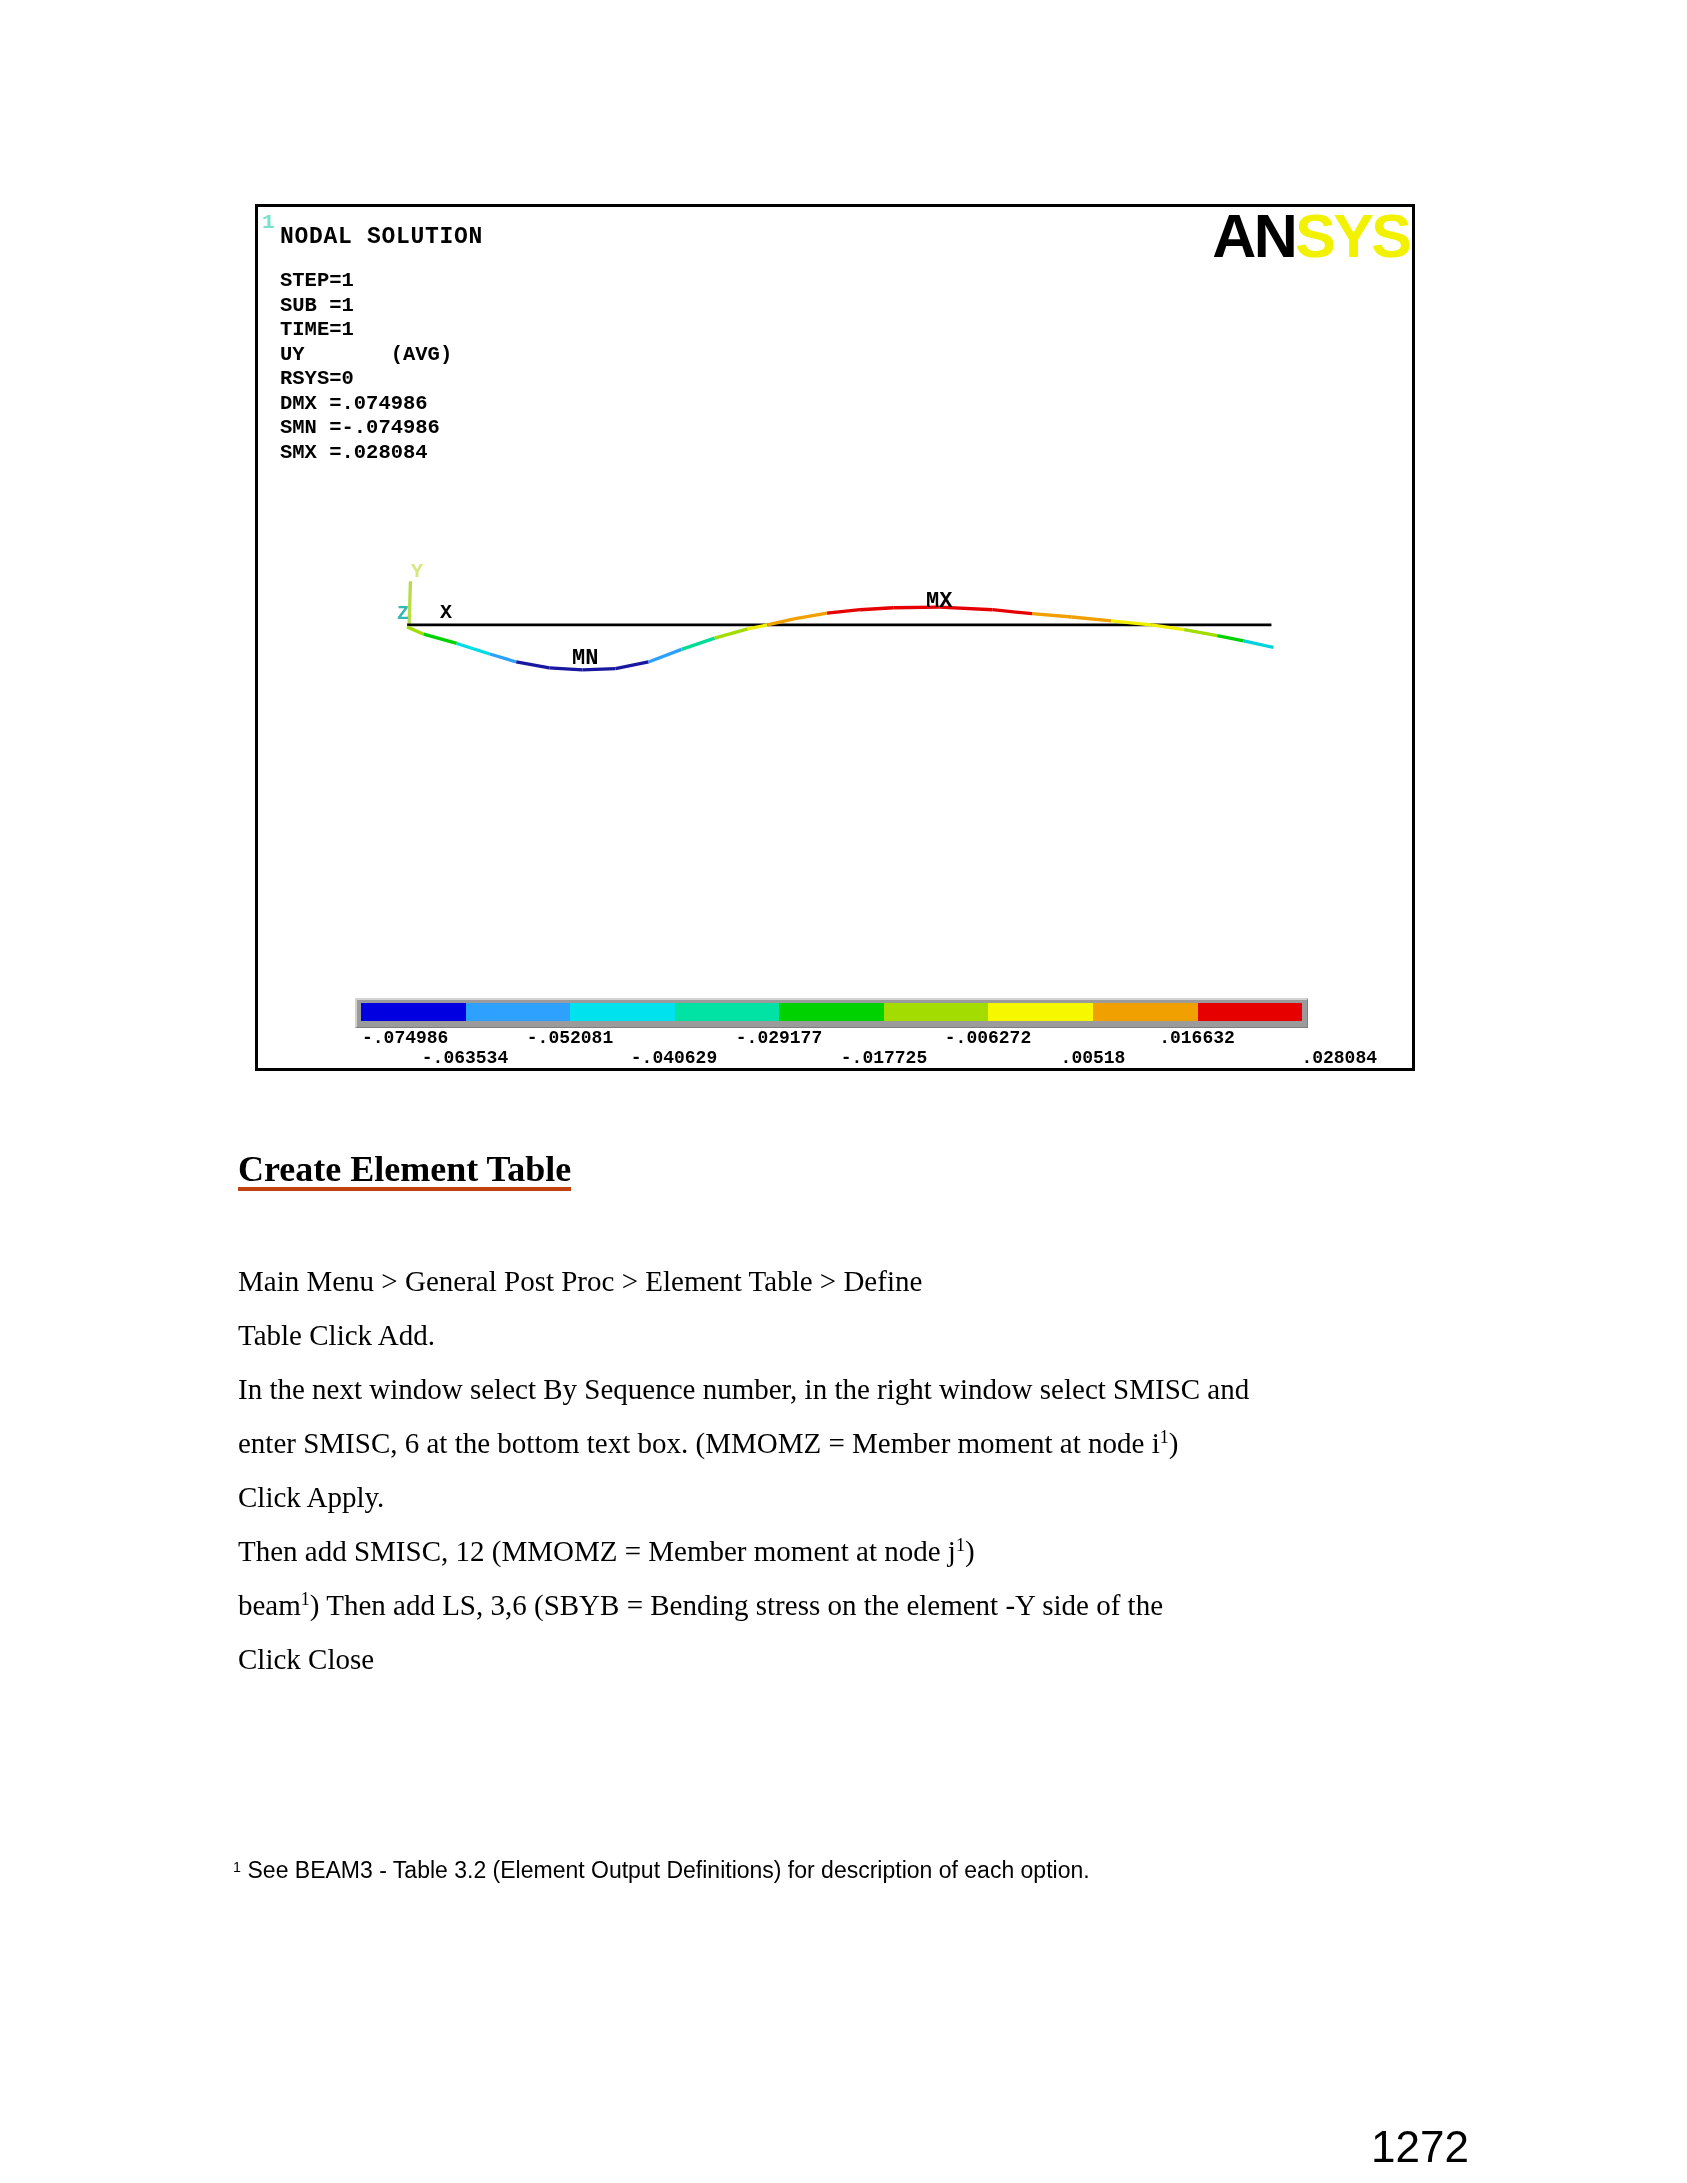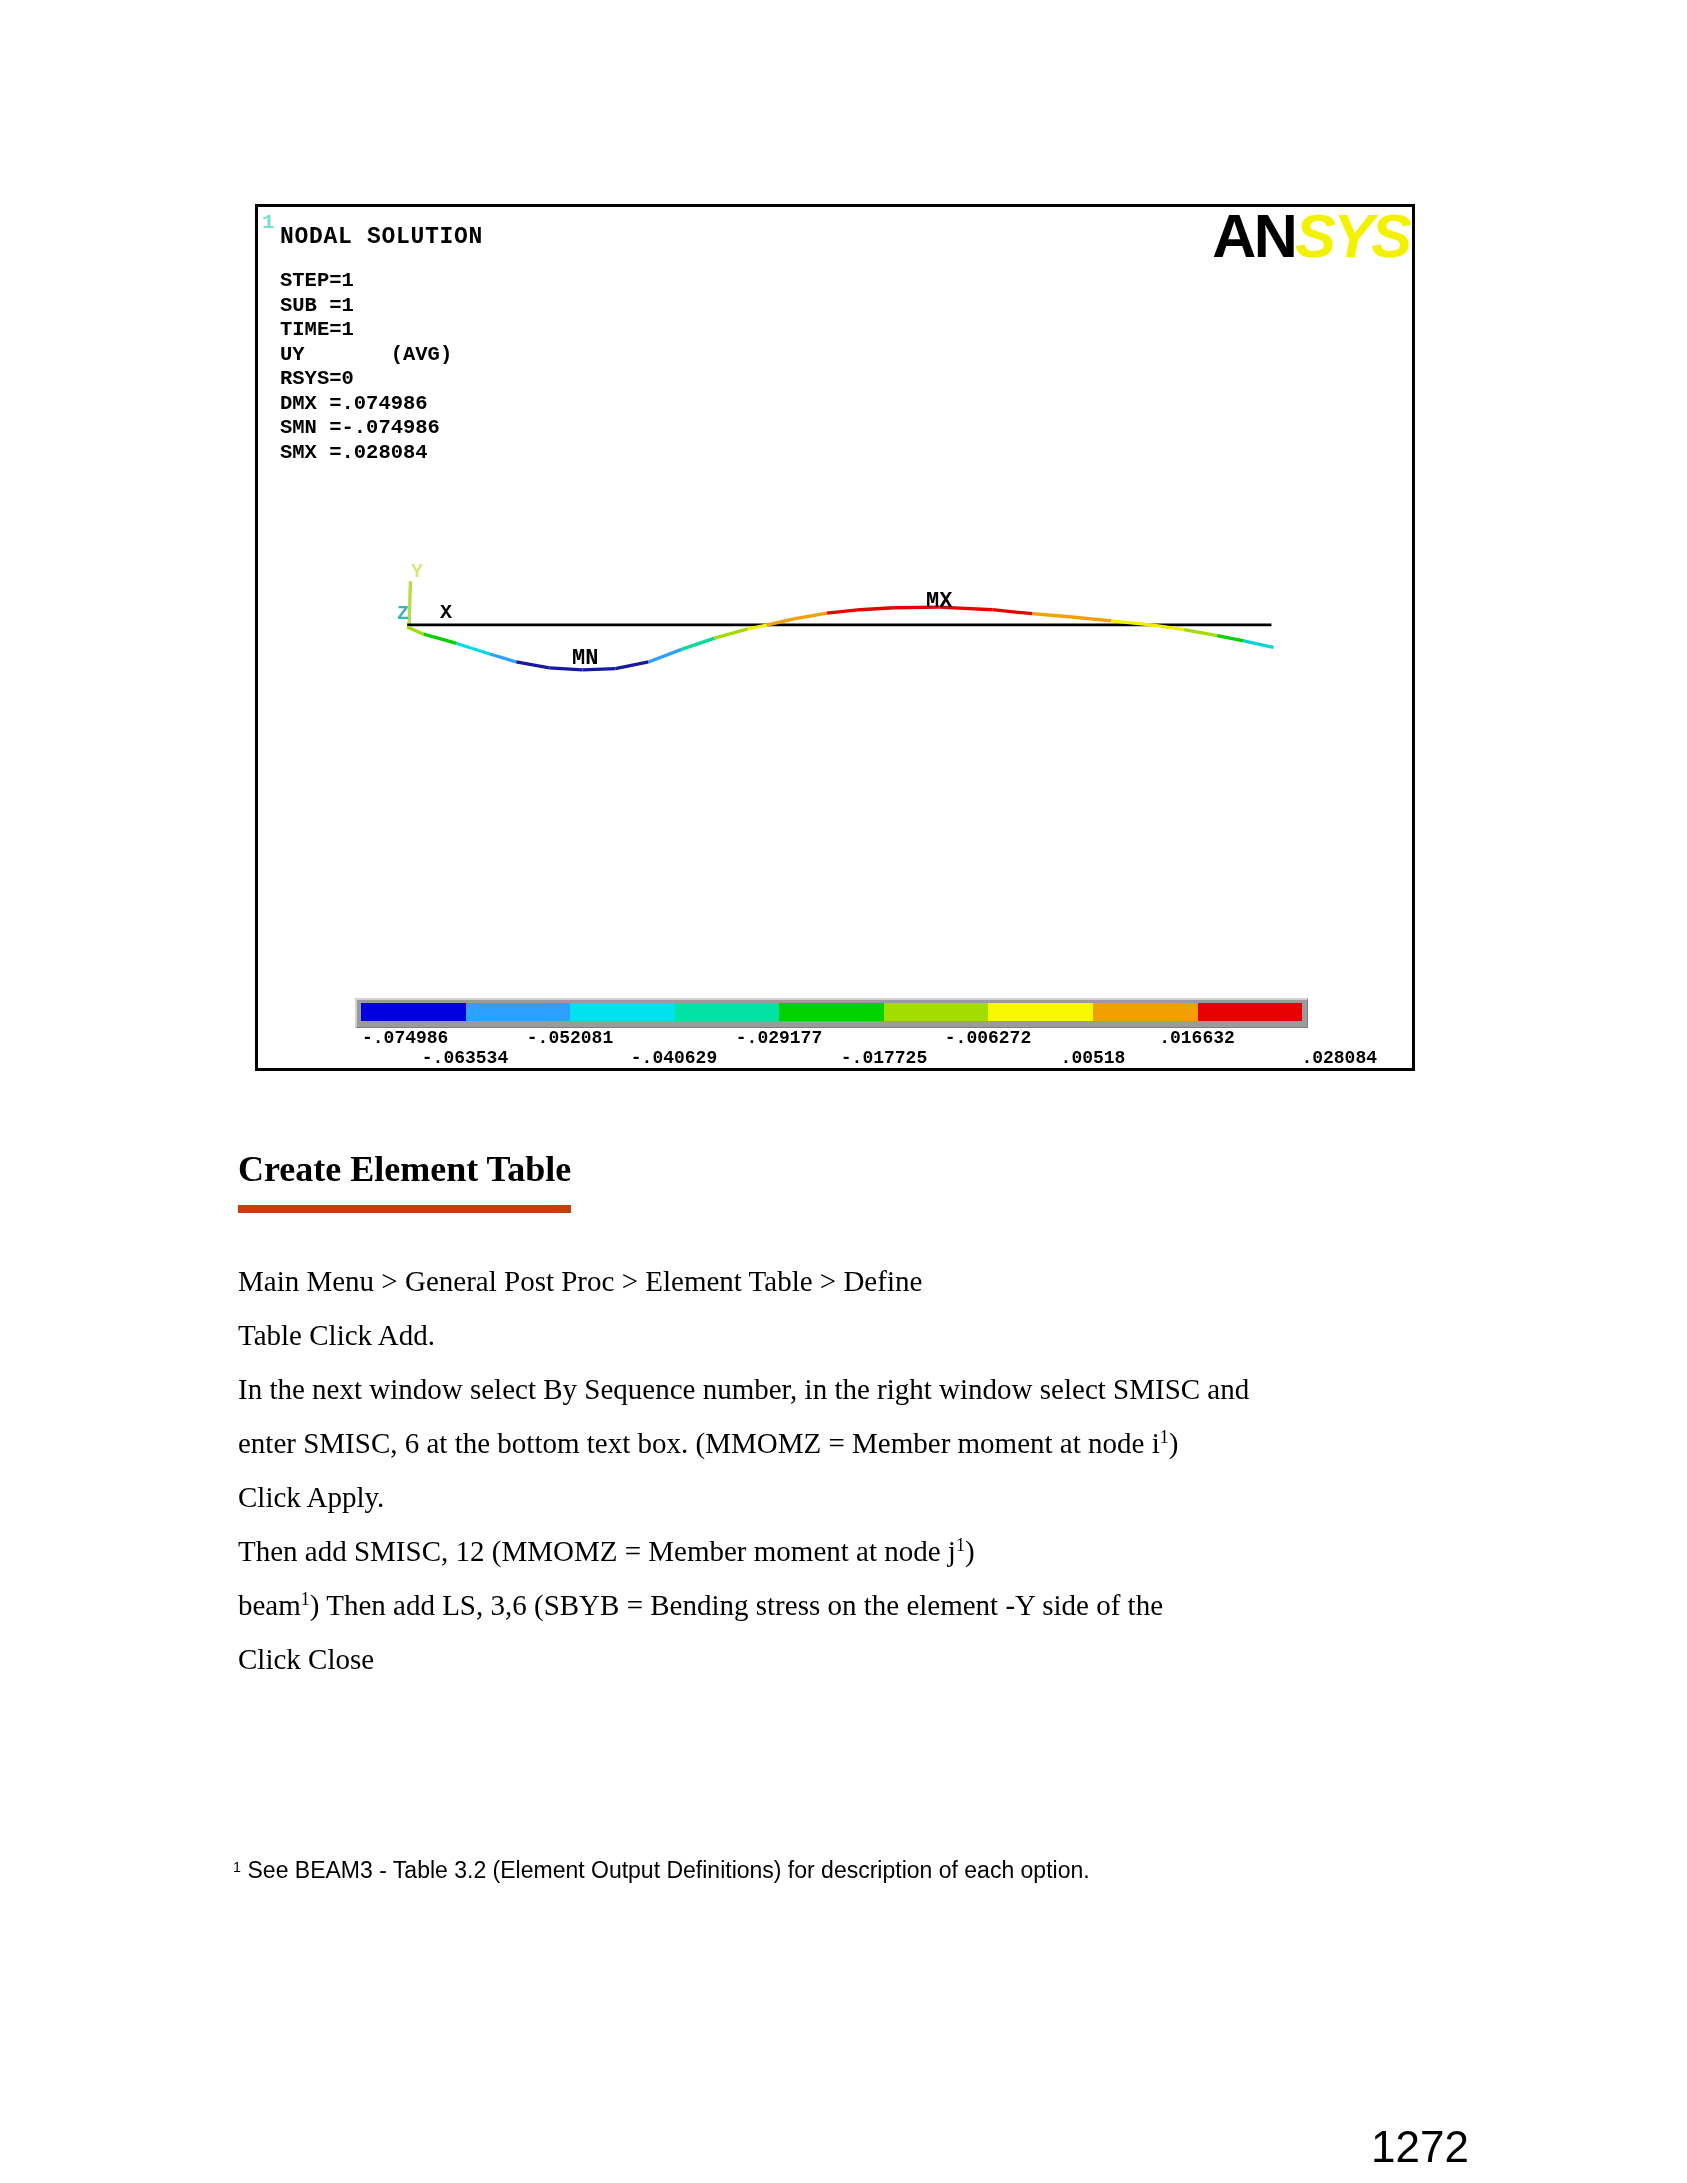--- a/index.html
+++ b/index.html
@@ -7,36 +7,36 @@
         font-family:"Liberation Serif",serif;color:#000;}
   
   .plot-frame{position:absolute;left:255px;top:204px;width:1154px;height:861px;
               border:3.3px solid #000;background:#fff;box-sizing:content-box;}
   .mono{font-family:"Liberation Mono","DejaVu Sans Mono",monospace;font-weight:bold;}
   .win-id{position:absolute;left:4px;top:4px;font-size:21px;color:#74e2cd;}
   .plot-title{position:absolute;left:22px;top:17px;font-size:23px;letter-spacing:0.7px;}
   .plot-info{position:absolute;left:22px;top:62px;font-size:20.5px;line-height:24.5px;white-space:pre;}
   .ansys-logo{position:absolute;right:2.6px;top:-1.3px;font-family:"Liberation Sans",sans-serif;
               font-weight:bold;font-size:61px;letter-spacing:-2.6px;line-height:1;}
-  .logo-sys{color:#f2f200;font-style:italic;}
+  .logo-sys{color:#f2f200;}
   .plot-svg{position:absolute;left:0;top:0;width:1154px;height:861px;}
   .axis-label{position:absolute;font-size:20px;line-height:1;}
   .minmax-label{position:absolute;font-size:22px;line-height:1;}
   
   .cbar-back{position:absolute;left:97px;top:791px;width:953px;height:30px;background:#9b9b9b;
              border-top:2px solid #d2d2d2;border-left:2px solid #d2d2d2;
              border-right:1.3px solid #7e7e7e;border-bottom:1.3px solid #7e7e7e;box-sizing:border-box;}
   .cbar-strip{position:absolute;left:103px;top:796px;width:941px;height:18px;display:flex;}
   .cbar-seg{flex:1 1 0;height:100%;}
   .cbar-label{position:absolute;font-size:18px;line-height:1;white-space:nowrap;}
   .cbar-label.row-top{top:822px;}
   .cbar-label.row-bottom{top:842px;}
   
   .section-heading{position:absolute;left:238px;top:1151px;font-size:36px;font-weight:bold;
-                   border-bottom:8px solid #c2410c;padding-bottom:18px;line-height:1;}
+                   border-bottom:4px solid #c2410c;padding-bottom:0;line-height:1;}
   .body-text{position:absolute;left:238px;top:1254px;width:1146px;font-size:29px;}
   .body-text p{margin:0;height:54px;line-height:54px;white-space:nowrap;}
   .body-text p.wrap{white-space:normal;}
   .body-text p.justify-line{text-align:justify;text-align-last:justify;white-space:normal;}
   sup.fn{font-size:62%;line-height:0;vertical-align:baseline;position:relative;top:-0.55em;}
   .footnote{position:absolute;left:233px;top:1856px;font-family:"Liberation Sans",sans-serif;
             font-size:23px;line-height:1.3;}
   .footnote sup.fn{top:-0.45em;margin-right:6.6px;}
   .page-number{position:absolute;right:218px;top:2125px;font-family:"Liberation Sans",sans-serif;
                font-size:44px;line-height:1;}

